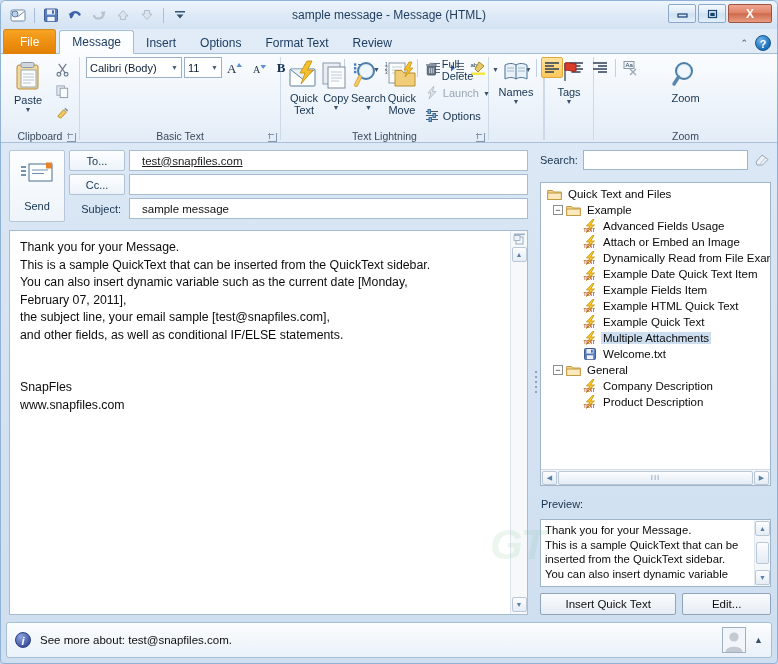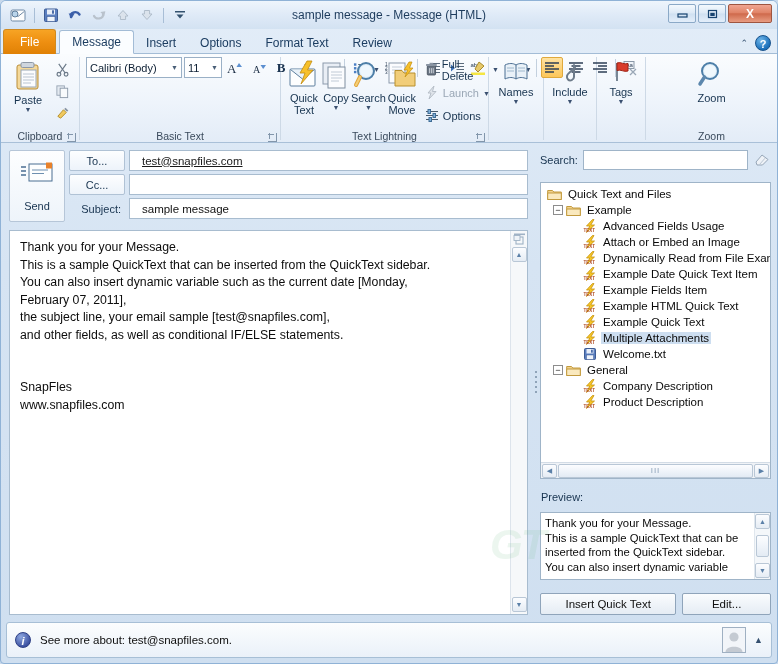--- a/index.html
+++ b/index.html
@@ -227,21 +227,21 @@
   .previewbox {
     height: 68px; border: 1px solid #9fb4c8; background: #fff; display: flex;
   }
   .previewtext { flex: 1; padding: 3px 4px; font-size: 11.3px; color: #0a0a0a; line-height: 14.5px; overflow: hidden; }
   .pscroll {
     width: 16px; background: #f4f7fa; border-left: 1px solid #e0e7ee;
     display: flex; flex-direction: column; align-items: center; justify-content: space-between;
     padding: 1px 0;
   }
   .pthumb { width: 13px; height: 22px; border: 1px solid #b9c7d6; background: linear-gradient(180deg,#fcfdff,#e3ebf4); border-radius:2px;}
-  .btnrow { display: flex; gap: 6px; margin-top: 7px; }
+  .btnrow { display: flex; gap: 6px; }
   .dlgbtn {
     height: 22px; border: 1px solid #8fa4ba; border-radius: 2px;
     background: linear-gradient(180deg,#fafcfe,#e5ecf4);
     font-size: 11.5px; color: #101010; display: flex; align-items: center; justify-content: center;
   }
   .dlgbtn.wide { flex: 1.55; }
   .dlgbtn.narrow { flex: 1; }
 
   
   .statusbar {
@@ -673,32 +673,20 @@
               </g>
             </svg>
           <span class="lbl">Names</span>
           <span class="caret">▼</span>
         </div>
       </div>
       <div class="rgroup-label"></div>
     </div>
     <div class="rdivider"></div>
 
-    <div class="rgroup" style="width:52px">
-      <div class="rgroup-body" style="justify-content:center">
-        <div class="bigbtn">
-          <svg width="22" height="24" viewBox="0 0 22 24">
-              <path d="M15 5 L15 17 C15 20 11 21.5 9 19.5 C7 17.5 8 14.5 10 13 L16 7.5" fill="none" stroke="#6d7b8a" stroke-width="2" stroke-linecap="round"></path>
-            </svg>
-          <span class="lbl">Include</span>
-          <span class="caret">▼</span>
-        </div>
-      </div>
-      <div class="rgroup-label"></div>
-    </div>
     <div class="rdivider"></div>
 
     <div class="rgroup" style="width:48px">
       <div class="rgroup-body" style="justify-content:center">
         <div class="bigbtn">
           <svg width="22" height="24" viewBox="0 0 22 24">
               <path d="M7 3 L7 21" stroke="#5a6a7a" stroke-width="1.6"></path>
               <path d="M7 3 C11 1.5 14 5 18 3.5 L18 11 C14 12.5 11 9 7 10.5 Z" fill="#d93c2b" stroke="#9e2416"></path>
             </svg>
           <span class="lbl">Tags</span>

